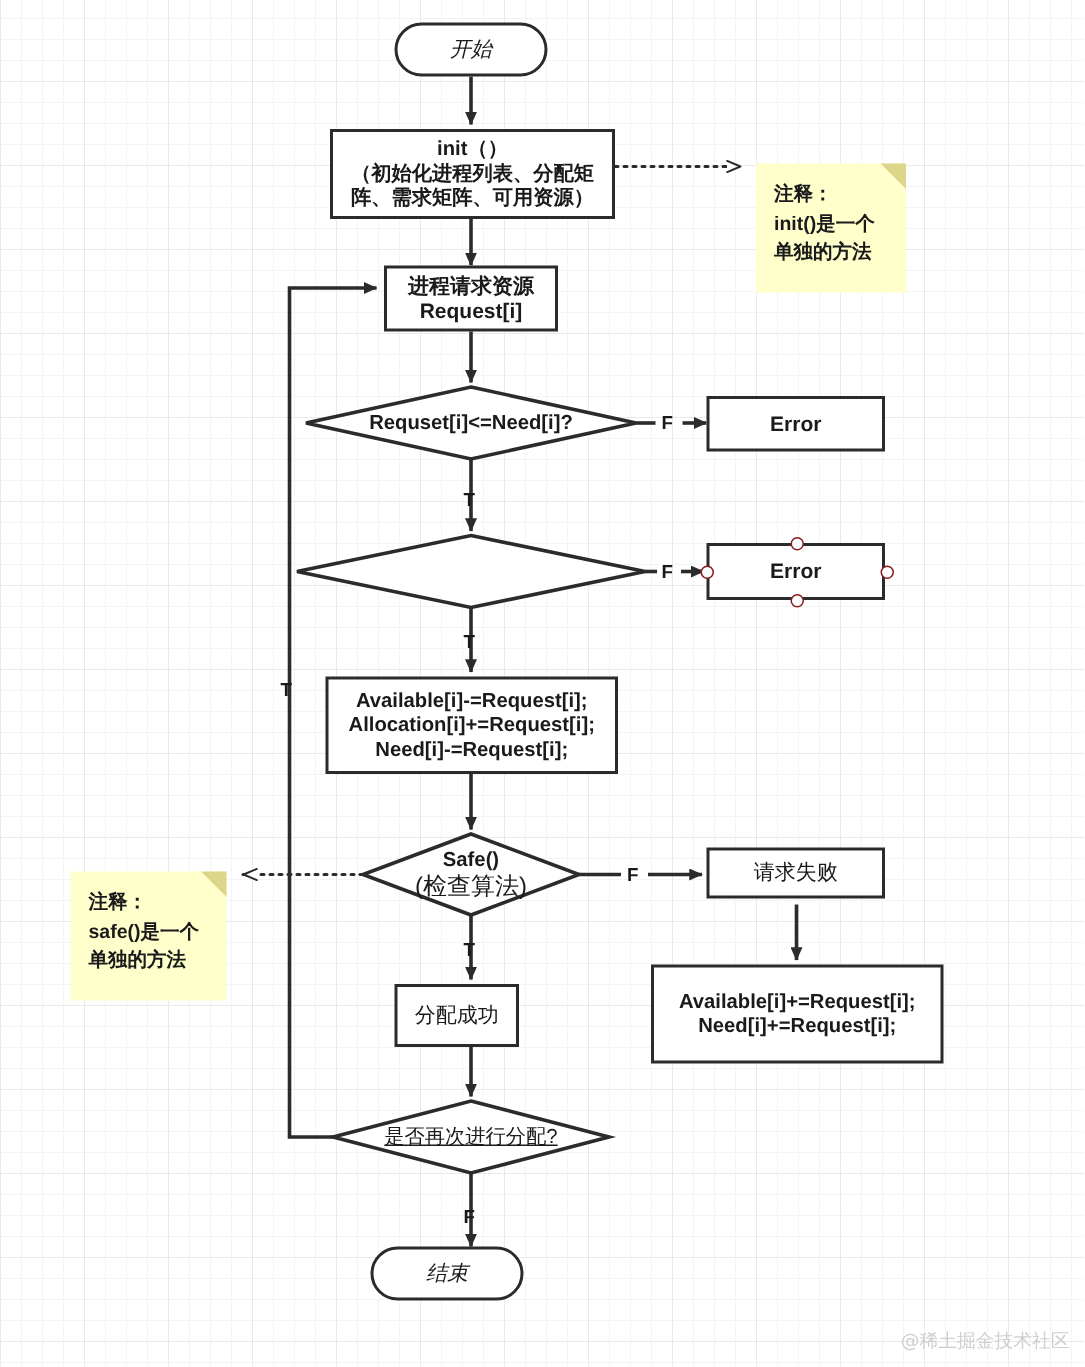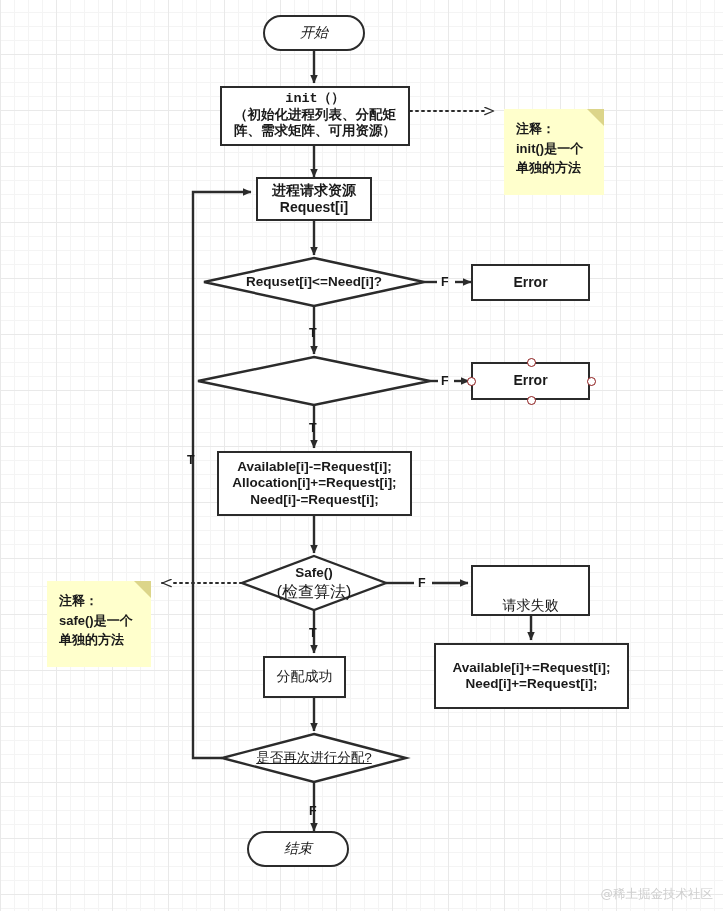--- a/index.html
+++ b/index.html
@@ -166,21 +166,21 @@
     <path d="M222,758 L193,758 L193,192 L251,192" stroke="#2b2b2b" stroke-width="2.4" fill="none" marker-end="url(#arrow)"></path>
 
     <path d="M410,111 L494,111" stroke="#2b2b2b" stroke-width="2" fill="none" stroke-dasharray="2,4" stroke-linecap="round" marker-end="url(#openarrow)"></path>
     <path d="M242,583 L162,583" stroke="#2b2b2b" stroke-width="2" fill="none" stroke-dasharray="2,4" stroke-linecap="round" marker-end="url(#openarrow)"></path>
   </svg>
 
   <div class="node terminator" style="left:263px; top:15px; width:102px; height:36px;">
     <span>开始</span>
   </div>
 
-  <div class="node process" style="left:220px; top:86px; width:190px; height:60px;font-family:Liberation Mono, monospace;">
+  <div class="node process" style="left:220px; top:86px; width:190px; height:60px;">
     <span class="ln">init（）</span>
     <span class="ln">（初始化进程列表、分配矩</span>
     <span class="ln">阵、需求矩阵、可用资源）</span>
   </div>
 
   <div class="node process" style="left:256px; top:177px; width:116px; height:44px; font-size:14px;">
     <span class="ln">进程请求资源</span>
     <span class="ln">Request[i]</span>
   </div>
 
@@ -205,21 +205,21 @@
     <span class="ln">Available[i]-=Request[i];</span>
     <span class="ln">Allocation[i]+=Request[i];</span>
     <span class="ln">Need[i]-=Request[i];</span>
   </div>
 
   <div class="diamond-label" style="left:252px; top:566px; width:124px; height:34px; font-size:13.5px;">
     <span>Safe()</span>
     <span class="sub">(检查算法)</span>
   </div>
 
-  <div class="node process" style="left:471px; top:565px; width:119px; height:51px; font-size:14px; font-weight:normal;justify-content:flex-end;">
+  <div class="node process" style="left:471px; top:565px; width:119px; height:34px; font-size:14px; font-weight:normal;">
     <span>请求失败</span>
   </div>
 
   <div class="node process" style="left:434px; top:643px; width:195px; height:66px;">
     <span class="ln">Available[i]+=Request[i];</span>
     <span class="ln">Need[i]+=Request[i];</span>
   </div>
 
   <div class="node process" style="left:263px; top:656px; width:83px; height:42px; font-size:14px; font-weight:normal;">
     <span>分配成功</span>

